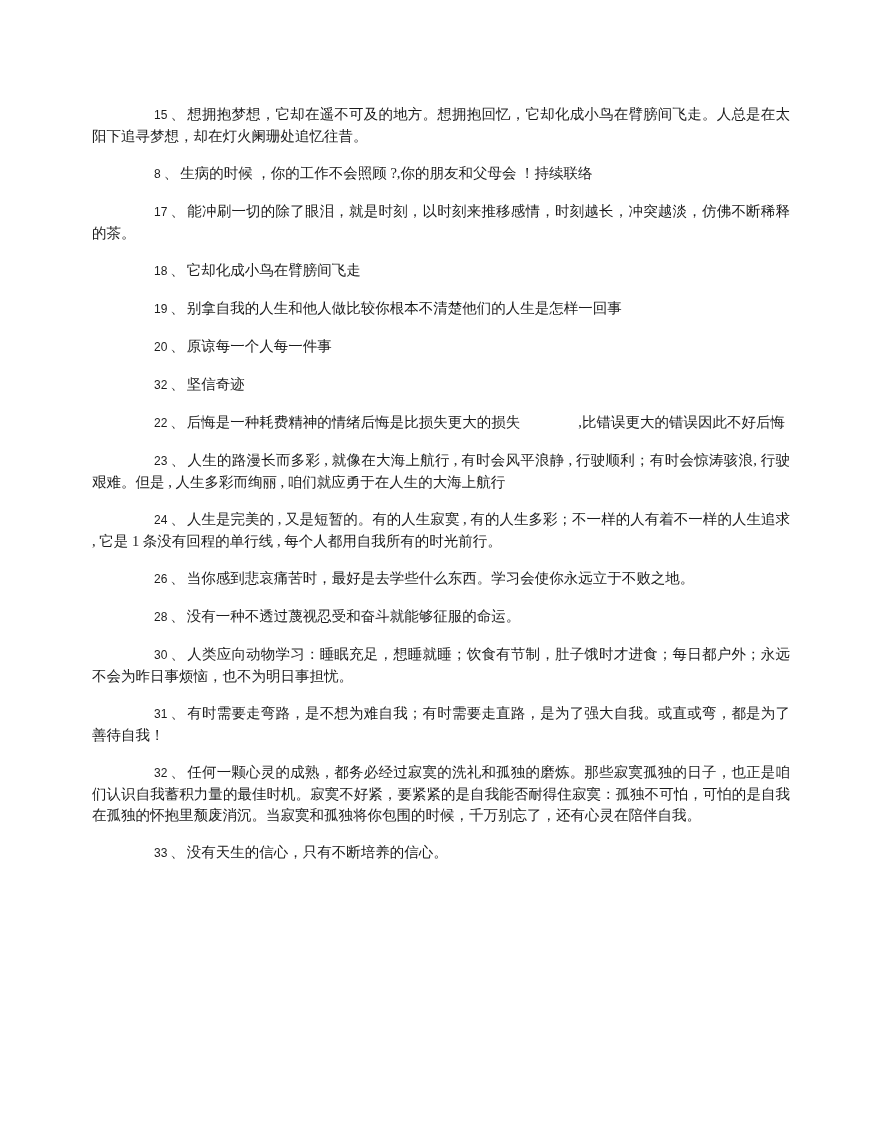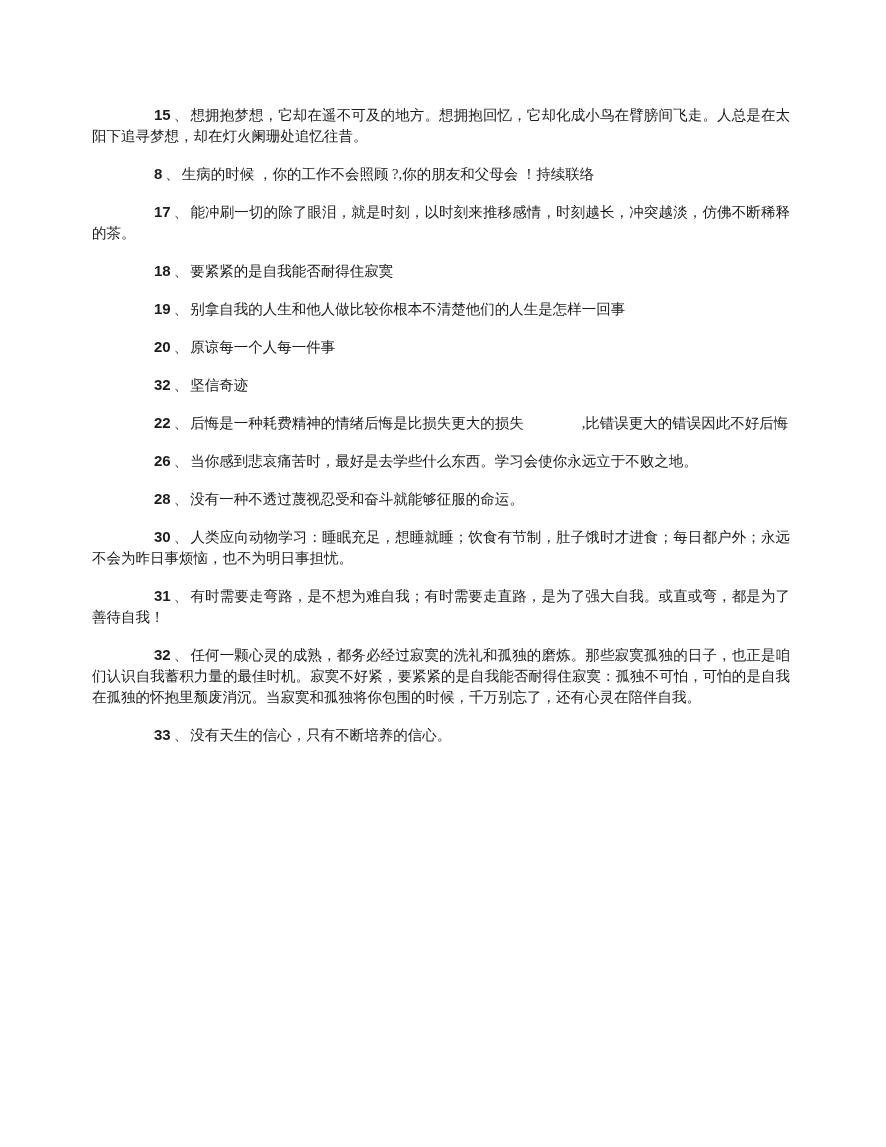--- a/index.html
+++ b/index.html
@@ -22,49 +22,51 @@
   .para {
     margin: 0 0 16px 0;
     font-size: 14.5px;
     line-height: 21px;
     text-indent: 62px;
     word-break: break-all;
     text-align: justify;
   }
   .num {
     font-family: "Liberation Sans", "DejaVu Sans", sans-serif;
-    font-weight: 700;
-    font-size: 15px;
+    font-weight: 400;
+    font-size: 12px;
   }
   .sep {
     margin: 0 2px 0 3px;
   }
 </style>
 </head>
 <body>
 
 <div class="page">
   <div class="content" id="quote-list">
   <p class="para"><span class="num">15</span><span class="sep">、</span><span class="txt">想拥抱梦想，它却在遥不可及的地方。想拥抱回忆，它却化成小鸟在臂膀间飞走。人总是在太阳下追寻梦想，却在灯火阑珊处追忆往昔。</span></p>
 
   <p class="para"><span class="num">8</span><span class="sep">、</span><span class="txt">生病的时候 ，你的工作不会照顾 ?,你的朋友和父母会 ！持续联络</span></p>
 
   <p class="para"><span class="num">17</span><span class="sep">、</span><span class="txt">能冲刷一切的除了眼泪，就是时刻，以时刻来推移感情，时刻越长，冲突越淡，仿佛不断稀释的茶。</span></p>
 
-  <p class="para"><span class="num">18</span><span class="sep">、</span><span class="txt">要紧紧的是自我能否耐得住寂寞</span></p>
+  <p class="para"><span class="num">18</span><span class="sep">、</span><span class="txt">它却化成小鸟在臂膀间飞走</span></p>
 
   <p class="para"><span class="num">19</span><span class="sep">、</span><span class="txt">别拿自我的人生和他人做比较你根本不清楚他们的人生是怎样一回事</span></p>
 
   <p class="para"><span class="num">20</span><span class="sep">、</span><span class="txt">原谅每一个人每一件事</span></p>
 
   <p class="para"><span class="num">32</span><span class="sep">、</span><span class="txt">坚信奇迹</span></p>
 
   <p class="para"><span class="num">22</span><span class="sep">、</span><span class="txt">后悔是一种耗费精神的情绪后悔是比损失更大的损失　　　　,比错误更大的错误因此不好后悔</span></p>
 
+  <p class="para"><span class="num">23</span><span class="sep">、</span><span class="txt">人生的路漫长而多彩 , 就像在大海上航行 , 有时会风平浪静 , 行驶顺利；有时会惊涛骇浪, 行驶艰难。但是 , 人生多彩而绚丽 , 咱们就应勇于在人生的大海上航行</span></p>
 
+  <p class="para"><span class="num">24</span><span class="sep">、</span><span class="txt">人生是完美的 , 又是短暂的。有的人生寂寞 , 有的人生多彩；不一样的人有着不一样的人生追求 , 它是 1 条没有回程的单行线 , 每个人都用自我所有的时光前行。</span></p>
 
 
   <p class="para"><span class="num">26</span><span class="sep">、</span><span class="txt">当你感到悲哀痛苦时，最好是去学些什么东西。学习会使你永远立于不败之地。</span></p>
 
 
   <p class="para"><span class="num">28</span><span class="sep">、</span><span class="txt">没有一种不透过蔑视忍受和奋斗就能够征服的命运。</span></p>
 
 
   <p class="para"><span class="num">30</span><span class="sep">、</span><span class="txt">人类应向动物学习：睡眠充足，想睡就睡；饮食有节制，肚子饿时才进食；每日都户外；永远不会为昨日事烦恼，也不为明日事担忧。</span></p>
 

